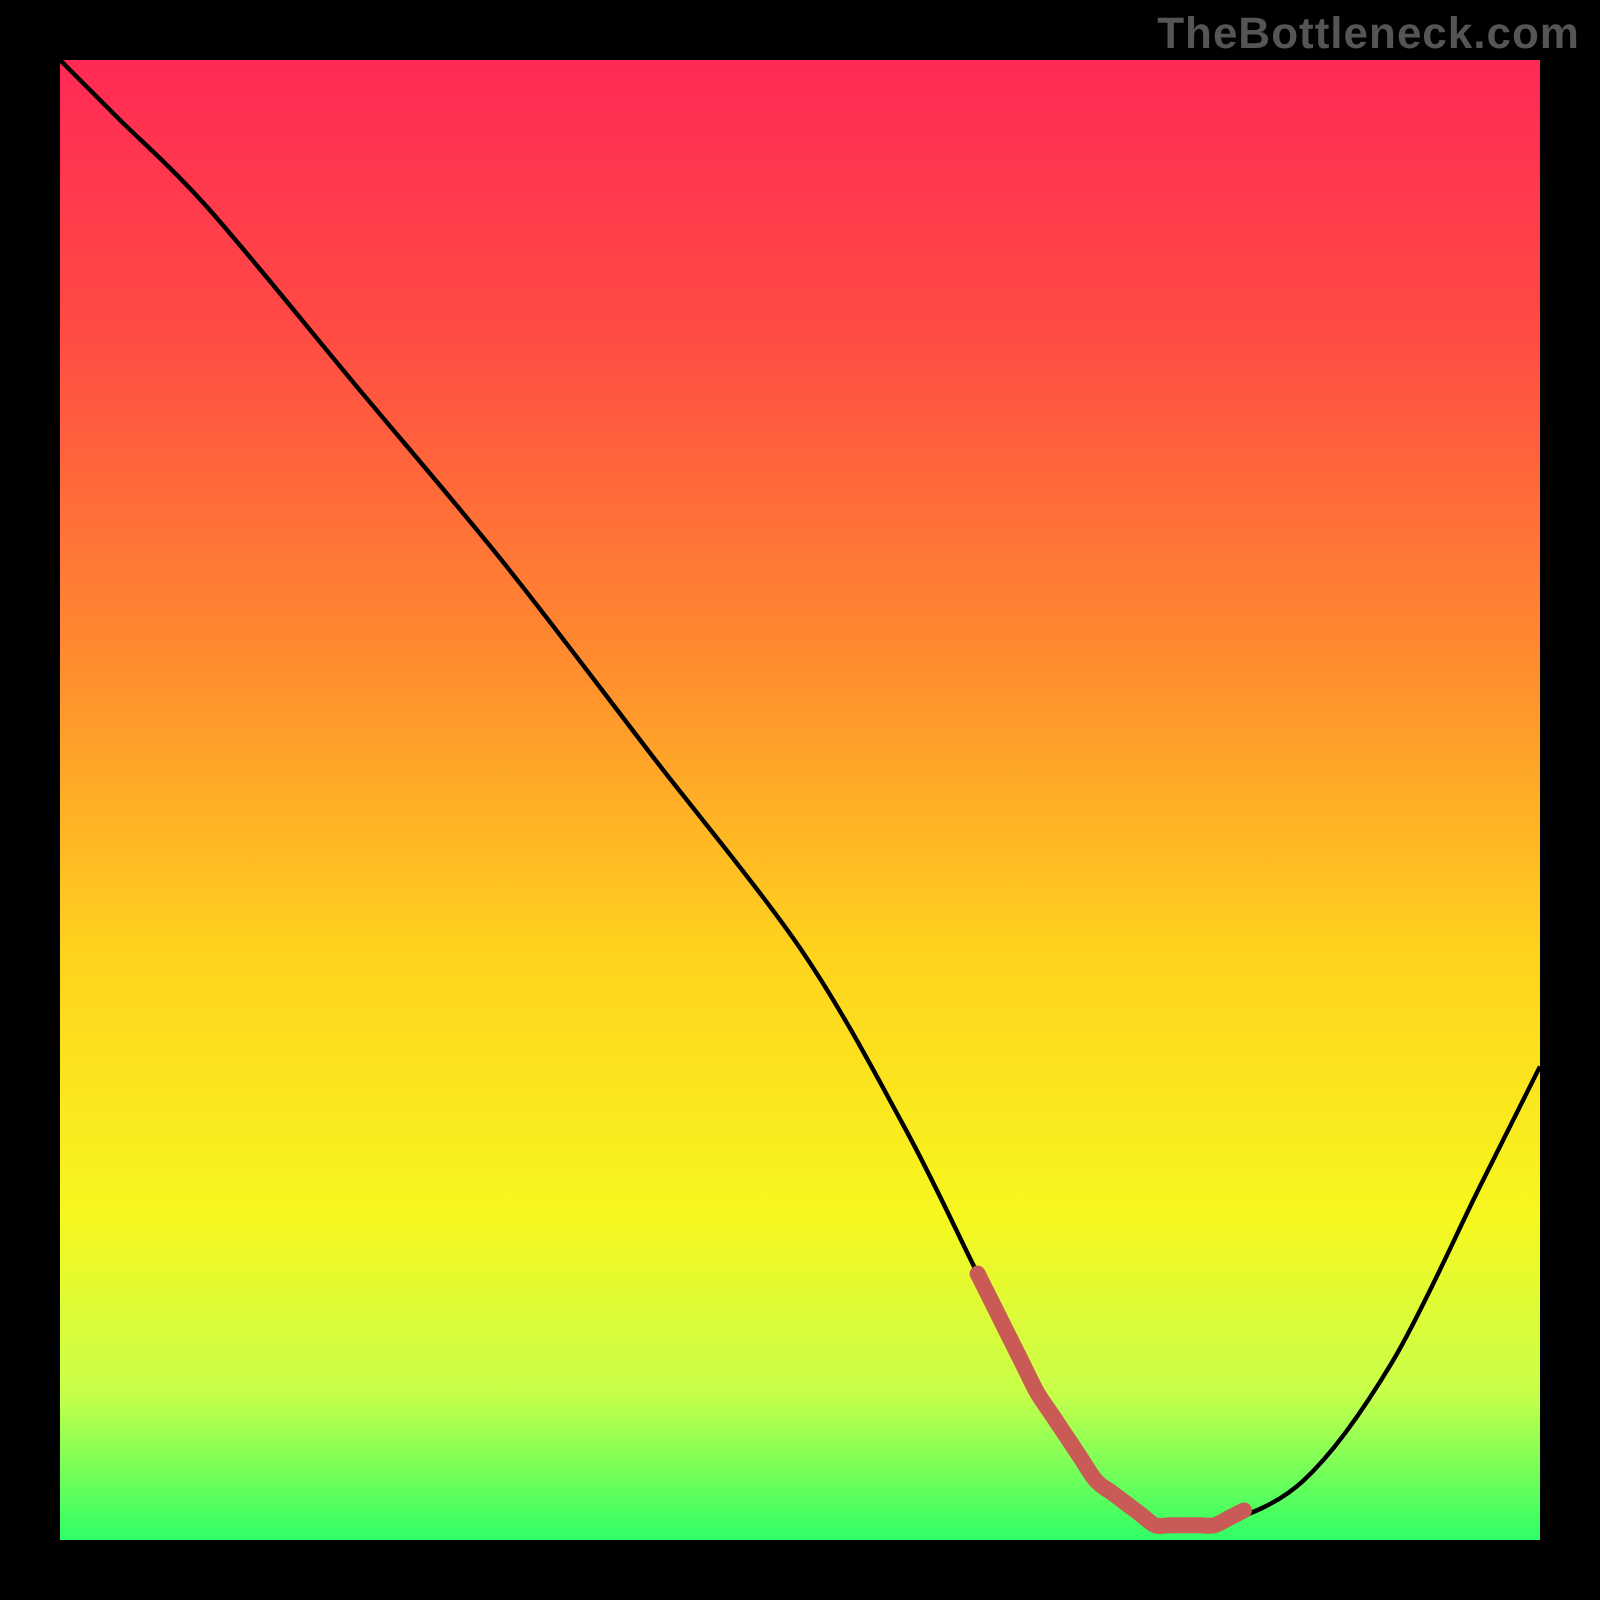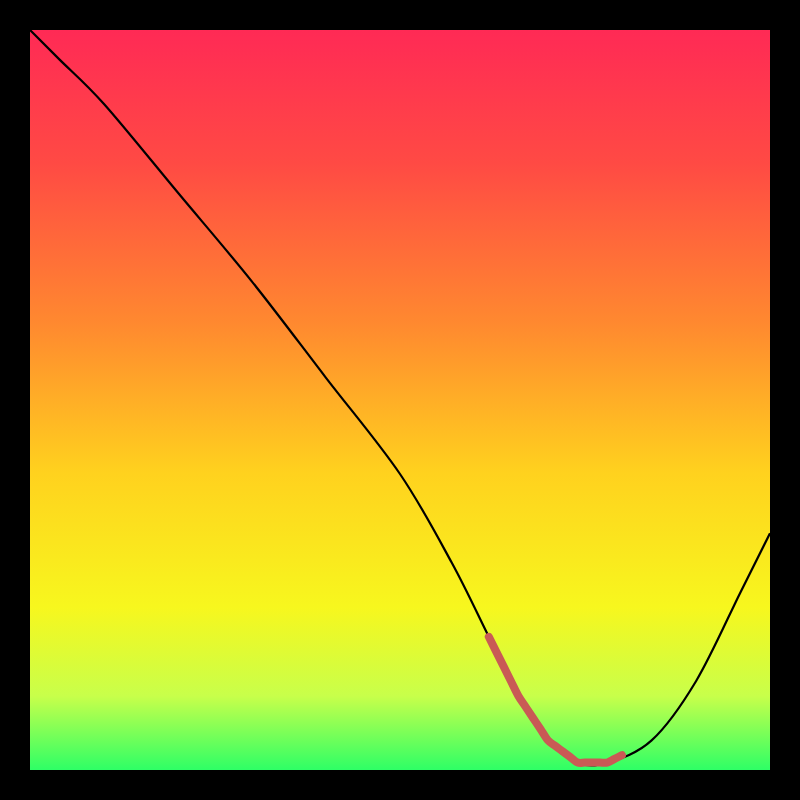--- a/index.html
+++ b/index.html
@@ -38,20 +38,21 @@
   .plot svg {
     display: block;
     width: 740px;
     height: 740px;
   }
 </style>
 </head>
 <body>
 
 <div class="frame">
+  <div class="watermark">TheBottleneck.com</div>
 
   <div class="plot">
     <svg id="plot-svg" viewBox="0 0 740 740" preserveAspectRatio="none">
       <defs>
         <linearGradient id="bg-grad" x1="0" y1="0" x2="0" y2="1">
             <stop offset="0%" stop-color="#ff2a55"></stop>
             <stop offset="18%" stop-color="#ff4a44"></stop>
             <stop offset="40%" stop-color="#ff8a2f"></stop>
             <stop offset="60%" stop-color="#ffd21e"></stop>
             <stop offset="78%" stop-color="#f7f71e"></stop>

